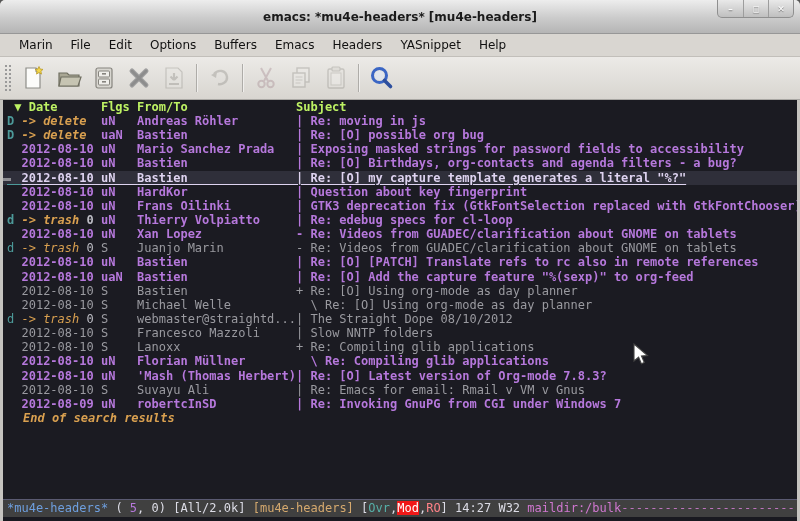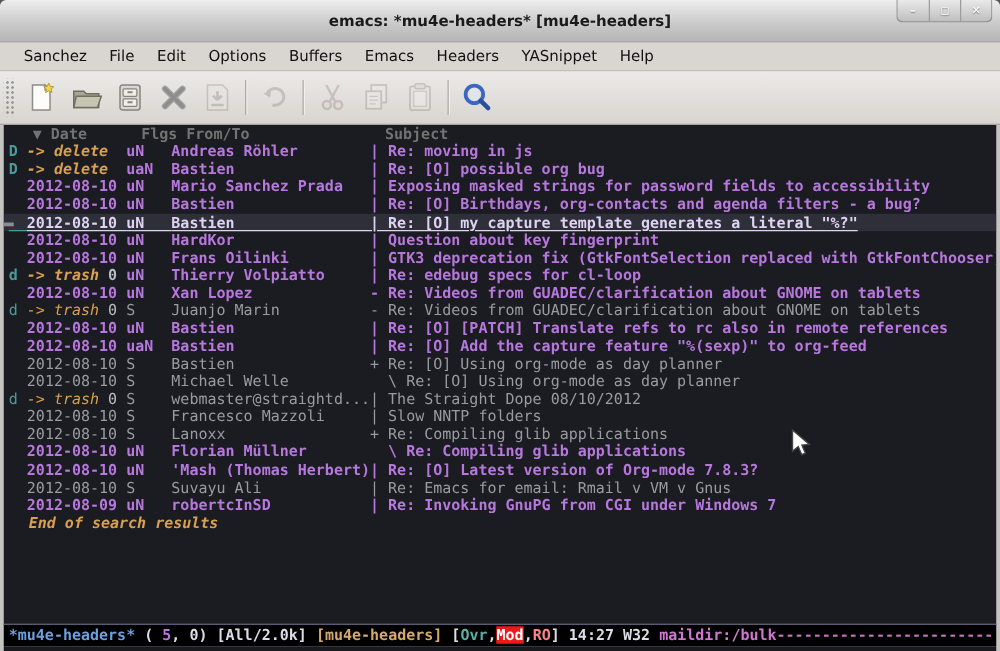--- a/index.html
+++ b/index.html
@@ -49,40 +49,40 @@
   .tool-btn svg { width:26px; height:26px; }
   .tool-btn.disabled { opacity:0.33; }
   .tb-sep { width:1px; height:28px; background:#aeaca8; margin:0 5px; box-shadow:1px 0 0 #f0efed; }
   
   .buffer {
     height:399px; margin:0 3px; background:#1b1b22; overflow:hidden;
     font-family:"DejaVu Sans Mono","Liberation Mono",monospace;
     font-size:12px; position:relative;
   }
   .header-line {
-    height:14px; line-height:14px; white-space:pre; padding-left:16px;
-    color:#737373; font-weight:bold;
+    height:14px; line-height:14px; white-space:pre; padding-left:4px;
+    color:#bef264; font-weight:bold;
   }
   .msg-row { height:14.15px; line-height:14.15px; white-space:pre; padding-left:4px; }
   .msg-row span { white-space:pre; }
   .msg-row.unread { color:#b678dc; font-weight:bold; }
   .msg-row.read { color:#9a9aa0; font-weight:normal; }
   .msg-row .mk { color:#4d9a9a; }
   .msg-row .marked { color:#d9a050; font-style:italic; }
   .msg-row .date-rest { color:#bcbcc4; }
   .msg-row.hl { background:#2f2f3a; color:#ded3f0; }
   .msg-row.hl span { text-decoration:underline; text-underline-offset:2px; }
   .fringe-dash { position:absolute; left:0; width:8px; height:3px; background:#8d8d92; }
   .end-line { height:14.15px; line-height:14.15px; white-space:pre; padding-left:20px;
     color:#d9a050; font-style:italic; font-weight:bold; }
   
   .modeline {
-    height:18px; line-height:17px; margin:0 3px; background:#000000;
+    height:18px; line-height:17px; margin:0 3px; background:#404040;
     border-top:1px solid #5a5a72; white-space:pre; overflow:hidden; padding-left:4px;
-    font-family:"DejaVu Sans Mono","Liberation Mono",monospace; font-size:12px; font-weight:bold;
+    font-family:"DejaVu Sans Mono","Liberation Mono",monospace; font-size:12px; font-weight:normal;
     color:#dcdce6;
   }
   .ml-blue { color:#6e9fdf; }
   .ml-plain { color:#dcdce6; }
   .ml-violet { color:#b678dc; }
   .ml-tan { color:#d5a96e; }
   .ml-teal { color:#56b0a8; }
   .ml-mod { color:#ffffff; background:#f01818; }
   .ml-ro { color:#ff8288; }
   .ml-magenta { color:#d077d0; }
@@ -101,21 +101,21 @@
   <div class="titlebar">
     <span class="title-text">emacs: *mu4e-headers* [mu4e-headers]</span>
     <div class="win-controls">
       <div class="win-btn">–</div>
       <div class="win-btn">◻</div>
       <div class="win-btn">✕</div>
     </div>
   </div>
 
   <div class="menubar">
-      <div class="menu-item">Sanchez</div>
+      <div class="menu-item">Marin</div>
       <div class="menu-item">File</div>
       <div class="menu-item">Edit</div>
       <div class="menu-item">Options</div>
       <div class="menu-item">Buffers</div>
       <div class="menu-item">Emacs</div>
       <div class="menu-item">Headers</div>
       <div class="menu-item">YASnippet</div>
       <div class="menu-item">Help</div>
     </div>
 

